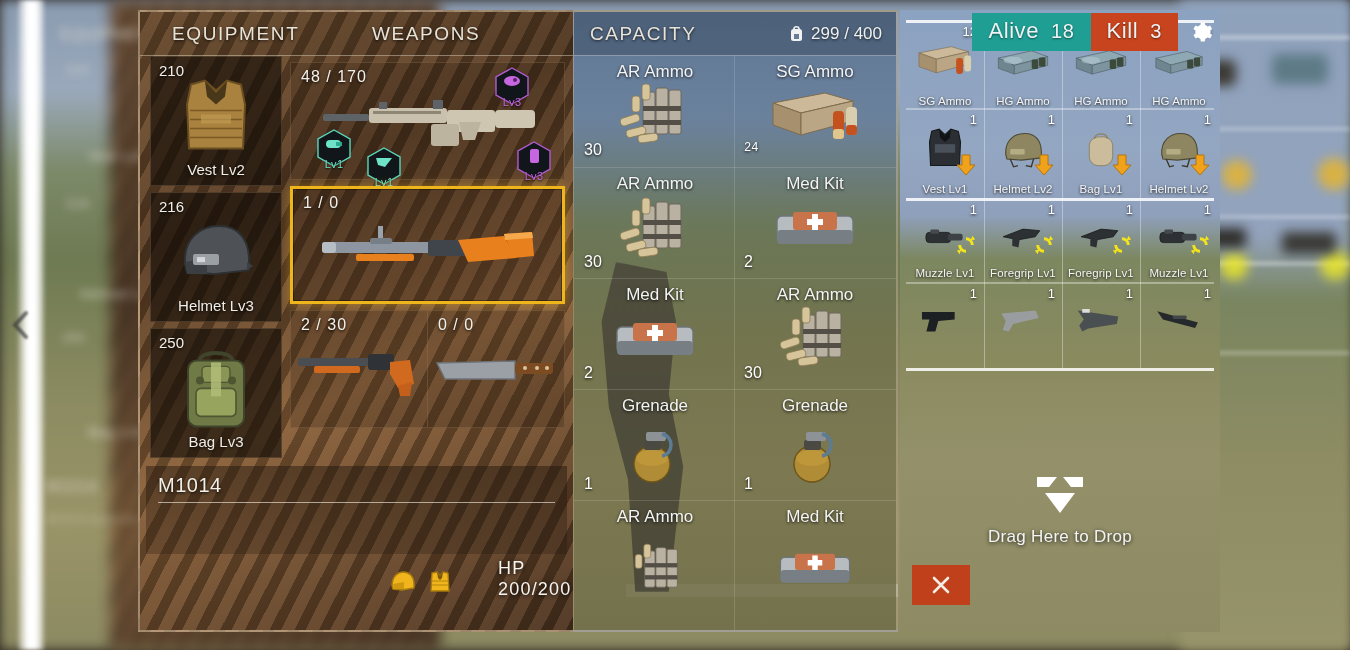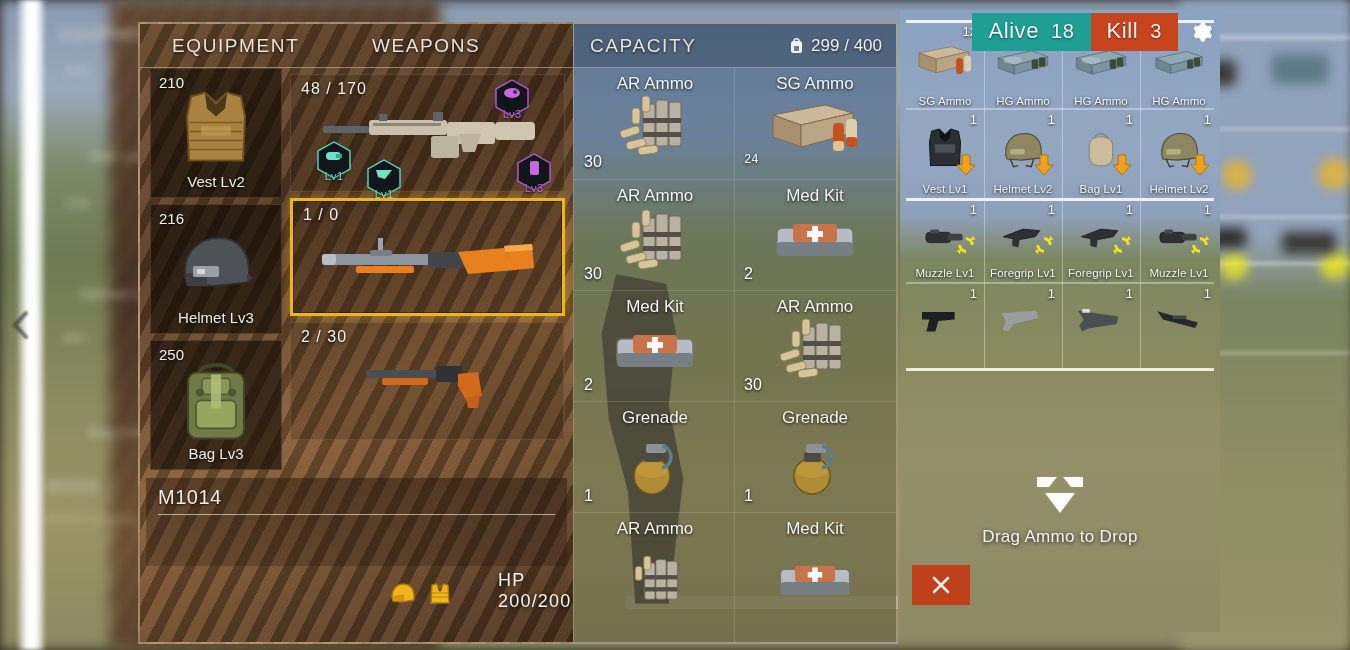--- a/index.html
+++ b/index.html
@@ -64,21 +64,21 @@
   .hud-kill  { background: #c8441e; }
   .hud-num { font-size: 20px; }
   .hud-gear {
     margin-left: 10px; width: 26px; height: 26px; display: flex;
     align-items: center; justify-content: center;
   }
 
   
   .modal {
     position: absolute; left: 138px; top: 10px; width: 760px; height: 622px;
-    z-index: 20; display: flex; margin-top: 12px;
+    z-index: 20; display: flex;
   }
   .modal-left {
     position: relative; width: 435px; height: 100%;
     background:
       repeating-linear-gradient(117deg, rgba(0,0,0,.26) 0 10px, rgba(255,255,255,.045) 10px 22px),
       linear-gradient(155deg, #7a5634 0%, #5b3e25 30%, #8a6038 58%, #4e3420 100%);
     border: 2px solid rgba(222,200,170,.55);
     border-right: none;
   }
   .modal-right {
@@ -417,20 +417,30 @@
 
         <div class="wp-slot" style="height:118px;display:flex;padding:0;">
           <div style="position:relative;flex:1;border-right:1px solid rgba(150,120,90,.35);">
             <span class="wp-ammo">2 / 30</span>
             <svg class="wp-art" width="130" height="62" viewBox="0 0 130 62">
               <rect x="4" y="18" width="74" height="8" rx="2" fill="#4a4e52"></rect>
               <rect x="20" y="26" width="46" height="7" rx="2" fill="#d1691f"></rect>
               <rect x="74" y="14" width="26" height="16" rx="3" fill="#2f3337"></rect>
               <path d="M96 22 L116 20 L120 44 L104 48 L96 34 Z" fill="#d1691f"></path>
               <path d="M104 46 L118 42 L116 56 L106 56 Z" fill="#c4601b"></path>
+            </svg>
+          </div>
+          <div style="position:relative;flex:1;">
+            <span class="wp-ammo">0 / 0</span>
+            <svg class="wp-art" width="126" height="44" viewBox="0 0 126 44">
+              <path d="M4 14 L82 12 L82 30 L12 30 Z" fill="#9aa0a6" stroke="#6d7378" stroke-width="1.4"></path>
+              <rect x="82" y="14" width="38" height="11" rx="3" fill="#7d4b22"></rect>
+              <circle cx="92" cy="19" r="2" fill="#d8c59a"></circle>
+              <circle cx="104" cy="19" r="2" fill="#d8c59a"></circle>
+              <circle cx="114" cy="19" r="2" fill="#d8c59a"></circle>
             </svg>
           </div>
         </div>
       </div>
 
       <div class="detail">
         <div class="detail-name">M1014</div>
         <div class="detail-rule"></div>
       </div>
 
@@ -848,21 +858,21 @@
         <rect x="26" y="12" width="20" height="5" rx="2" fill="#41464a"></rect>
       </svg>
     </div>
 
     <div class="drop-zone">
       <svg width="54" height="44" viewBox="0 0 54 44">
         <path d="M4 4 L24 4 L16 14 L4 14 Z" fill="#ffffff"></path>
         <path d="M30 4 L50 4 L50 14 L38 14 Z" fill="#ffffff"></path>
         <path d="M12 20 L42 20 L27 40 Z" fill="#ffffff"></path>
       </svg>
-      <span class="drop-text">Drag Ammo to Drop</span>
+      <span class="drop-text">Drag Here to Drop</span>
     </div>
 
     <div class="close-btn">
       <svg width="24" height="24" viewBox="0 0 24 24">
         <path d="M5 5 L19 19 M19 5 L5 19" stroke="#f3ece4" stroke-width="2.6" stroke-linecap="round"></path>
       </svg>
     </div>
   </div>
 </div>
 

